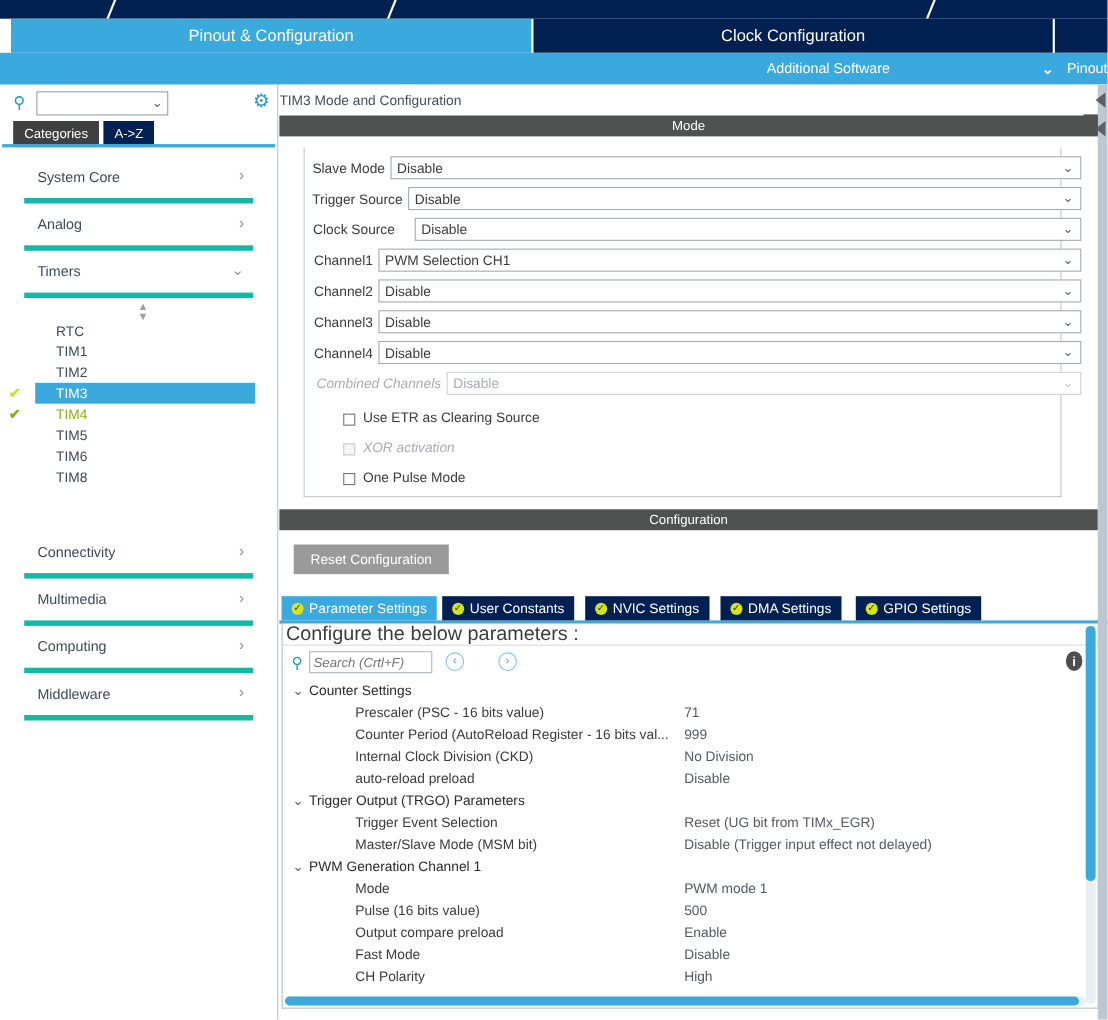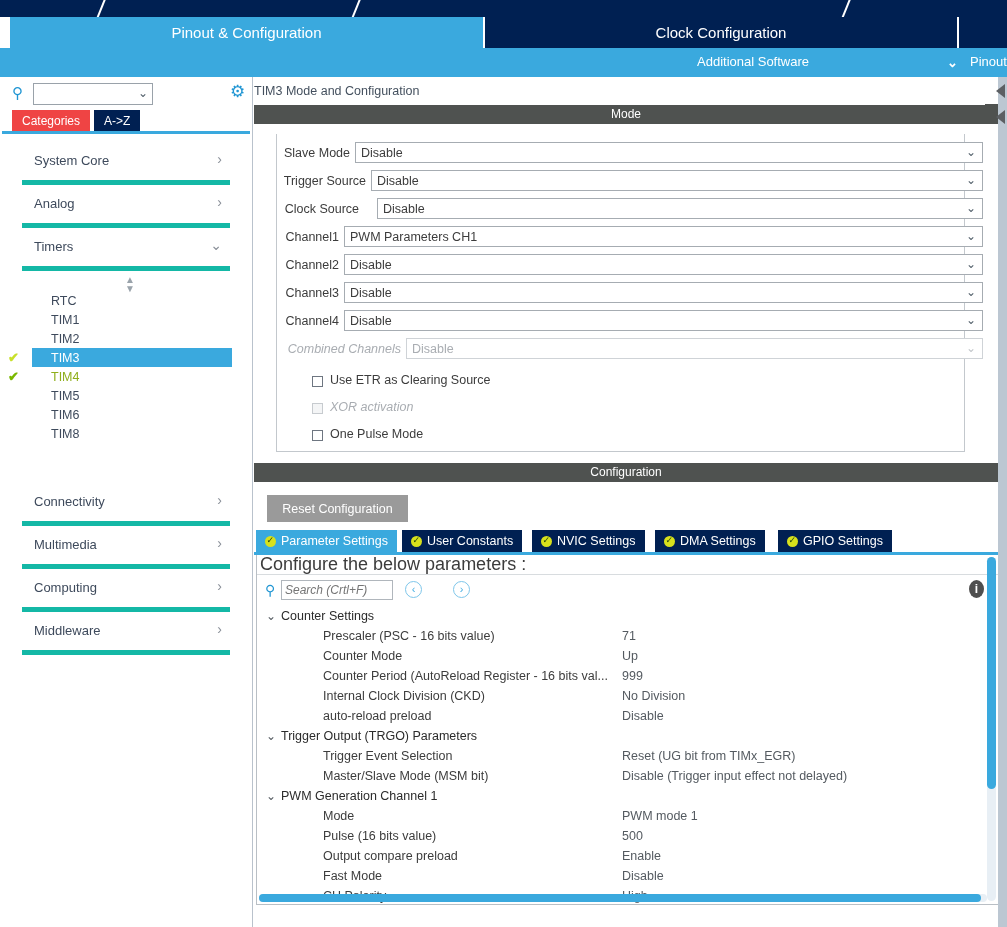--- a/index.html
+++ b/index.html
@@ -76,21 +76,21 @@
     color: #2196d3; font-size: 17px; line-height: 1;
   }
   .sb-tabs {
     position: relative; height: 21px; margin-left: 12px;
   }
   .sb-tab {
     position: absolute; top: 0; height: 21px; padding: 0 10px;
     display: flex; align-items: center; color: #ffffff; font-size: 12px;
     box-sizing: border-box;
   }
-  .sb-tab.active { left: 0; background: #ef4444; }
+  .sb-tab.active { left: 0; background: #404040; }
   .sb-tab.az { left: 82px; background: #002052; }
   .sb-underline {
     height: 3px; background: #3aa9de; margin: 0 2px 0 2px;
   }
 
   .cat {
     position: relative; margin: 0 22px 0 22px;
     height: 38px; border-bottom: 5px solid #14b8a6;
   }
   .cat-label {
@@ -173,21 +173,21 @@
   .cblabel.dim { color: #a9adb2; font-style: italic; }
 
   
   .cfgsection { position: absolute; left: 0; top: 386px; width: 753px; }
   .resetbtn {
     margin: 13px 0 0 13px; width: 141px; height: 27px;
     background: #9a9a9a; color: #ffffff; font-size: 12.5px;
     display: flex; align-items: center; justify-content: center;
     border: none;
   }
-  .cfgtabs { position: relative; height: 22px; margin-top: 8px; }
+  .cfgtabs { position: relative; height: 22px; margin-top: 20px; }
   .ctab {
     position: absolute; top: 0; height: 22px;
     display: flex; align-items: center; padding: 0 9px;
     font-size: 12.5px; color: #ffffff; background: #002052;
     box-sizing: border-box; white-space: nowrap;
   }
   .ctab.active { background: #3aa9de; }
   .ctab .cdot {
     width: 11px; height: 11px; border-radius: 50%;
     background: #d7e11c; margin-right: 5px; position: relative;
@@ -425,21 +425,21 @@
         <span class="mlabel" style="left:0px; width:82px">Clock Source</span>
         <div class="msel" style="left:100px; width:606px">
           <span class="mval">Disable</span>
           <span class="mcar">⌄</span>
         </div>
       </div>
 
       <div class="moderow">
         <span class="mlabel" style="left:0px; width:62px">Channel1</span>
         <div class="msel" style="left:67px; width:639px">
-          <span class="mval">PWM Parameters CH1</span>
+          <span class="mval">PWM Selection CH1</span>
           <span class="mcar">⌄</span>
         </div>
       </div>
 
       <div class="moderow">
         <span class="mlabel" style="left:0px; width:62px">Channel2</span>
         <div class="msel" style="left:67px; width:639px">
           <span class="mval">Disable</span>
           <span class="mcar">⌄</span>
         </div>
@@ -536,24 +536,20 @@
 
           <div class="grow">
             <span class="gchev">⌄</span>
             <span class="gname">Counter Settings</span>
           </div>
           <div class="prow">
             <span class="pname">Prescaler (PSC - 16 bits value)</span>
             <span class="pval">71</span>
           </div>
           <div class="prow">
-            <span class="pname">Counter Mode</span>
-            <span class="pval">Up</span>
-          </div>
-          <div class="prow">
             <span class="pname">Counter Period (AutoReload Register - 16 bits val...</span>
             <span class="pval">999</span>
           </div>
           <div class="prow">
             <span class="pname">Internal Clock Division (CKD)</span>
             <span class="pval">No Division</span>
           </div>
           <div class="prow">
             <span class="pname">auto-reload preload</span>
             <span class="pval">Disable</span>

